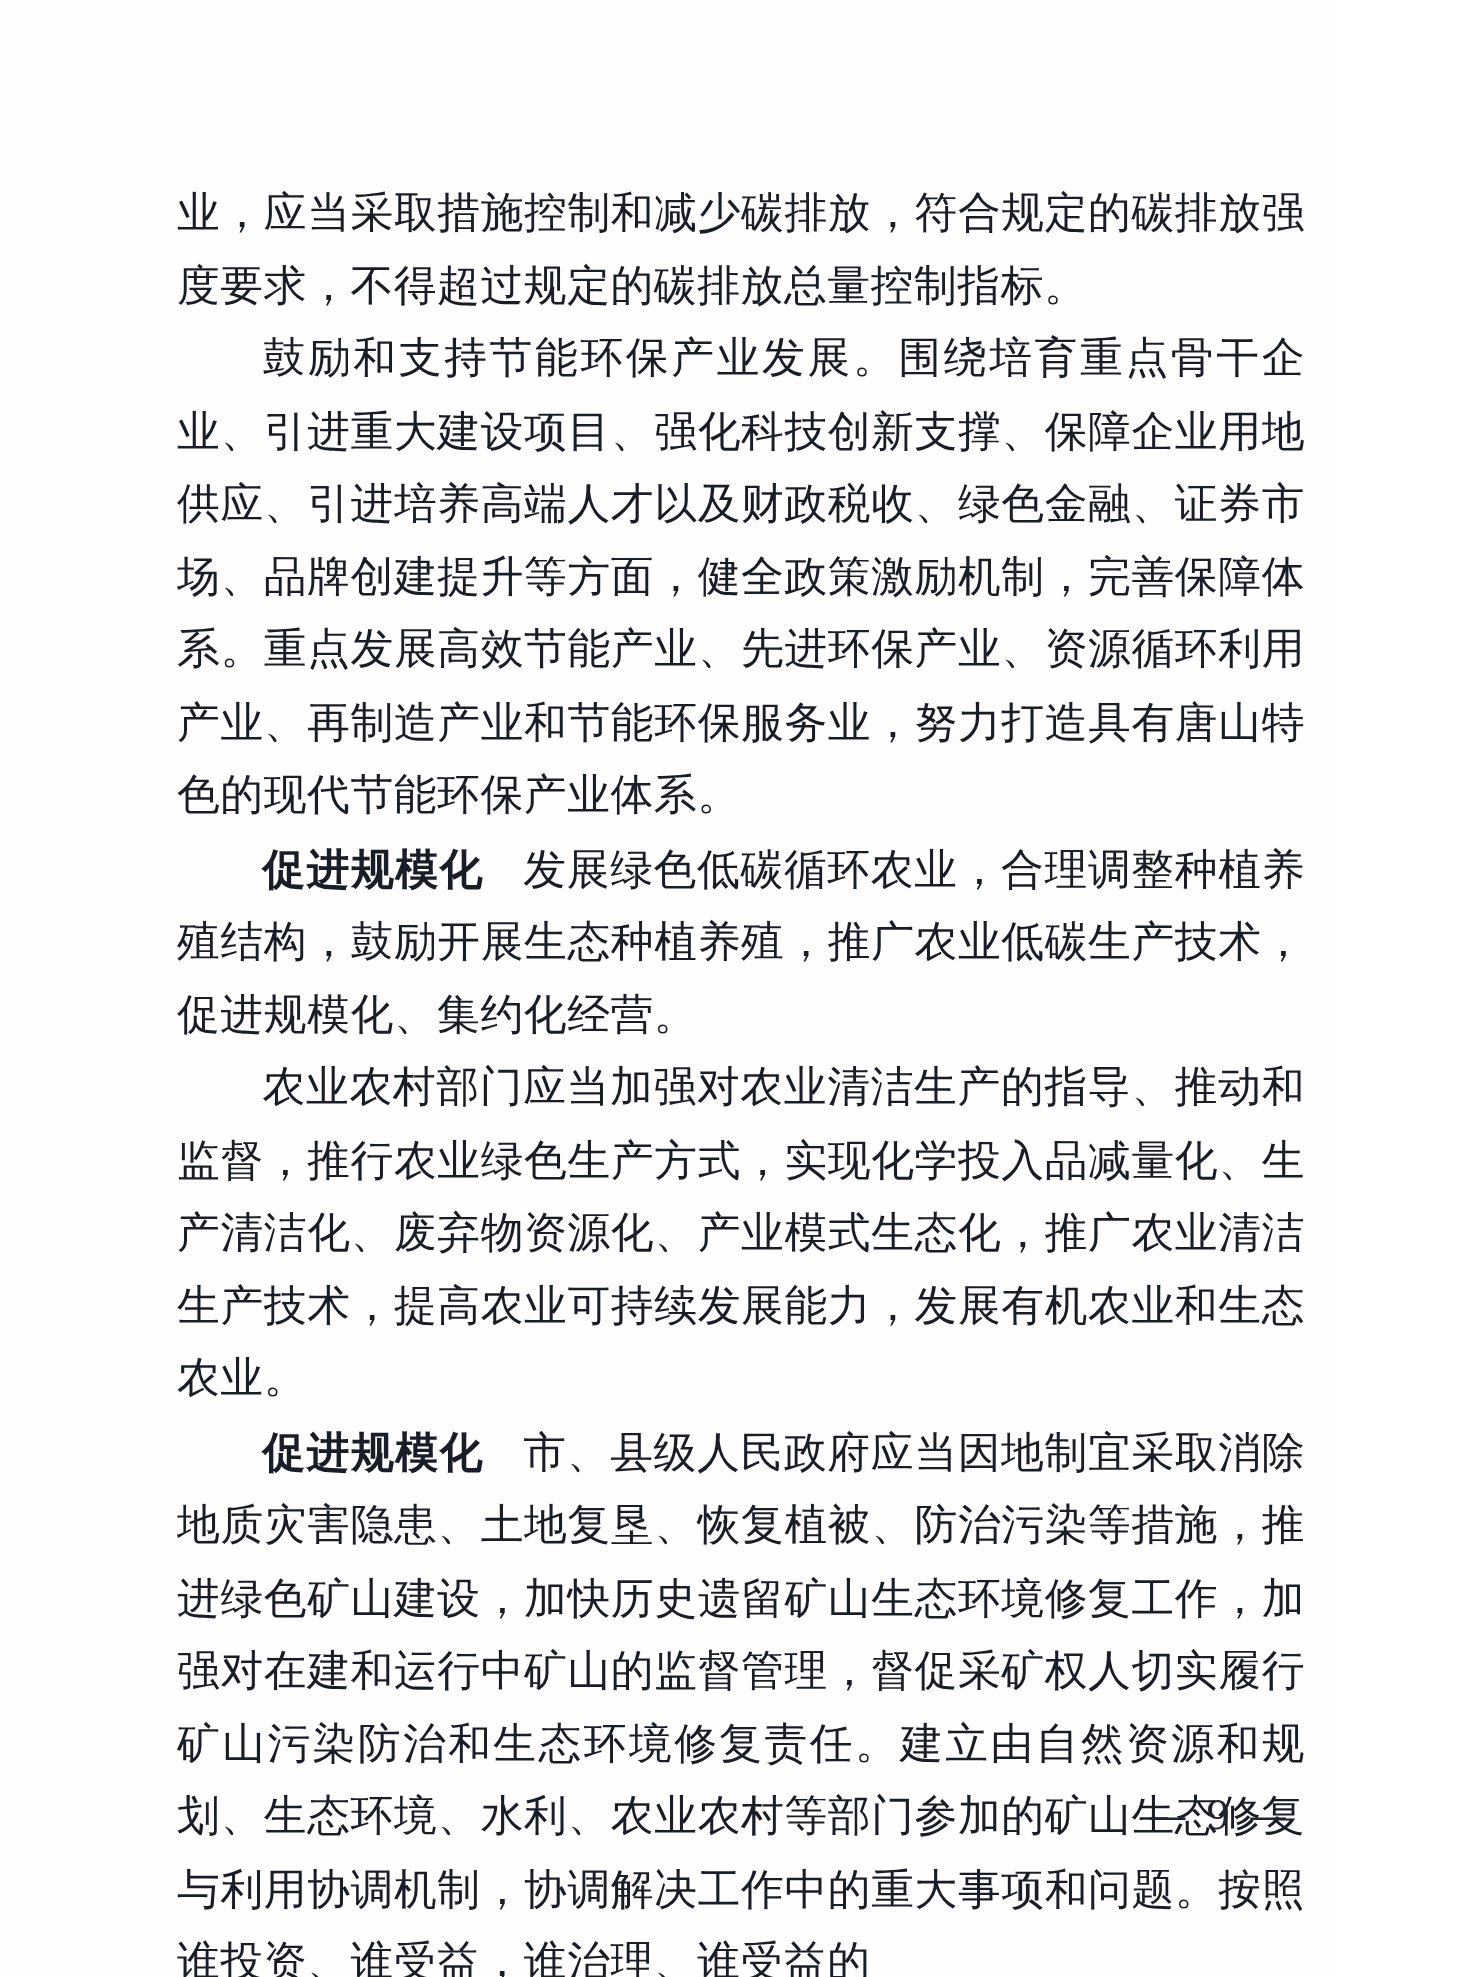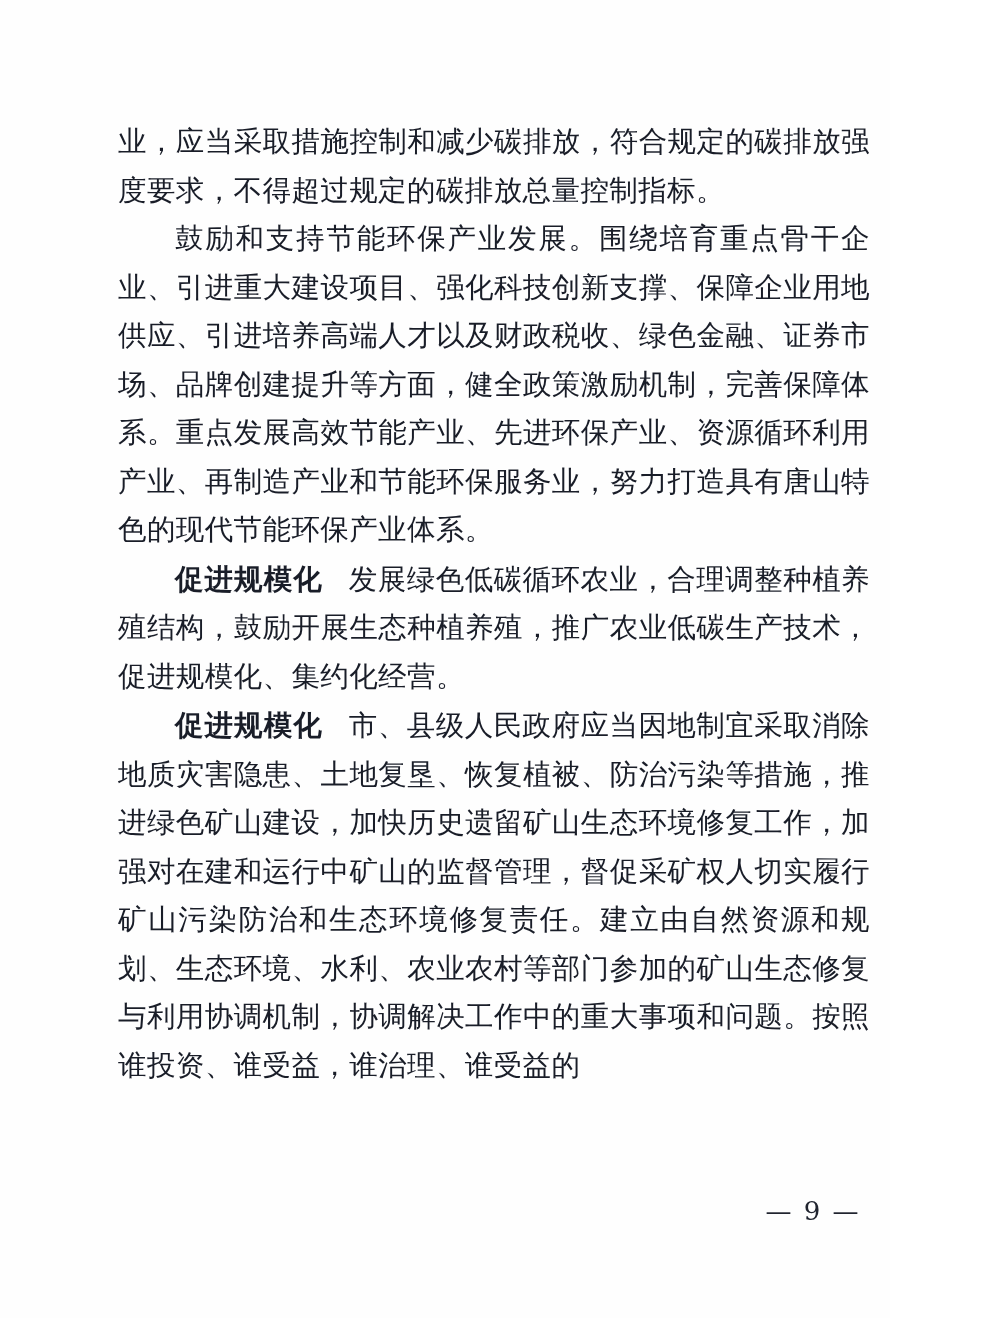--- a/index.html
+++ b/index.html
@@ -78,20 +78,23 @@
     </p>
 
     <p class="para indent">
       <span>鼓励和支持节能环保产业发展。围绕培育重点骨干企业、引进重大建设项目、强化科技创新支撑、保障企业用地供应、引进培养高端人才以及财政税收、绿色金融、证券市场、品牌创建提升等方面，健全政策激励机制，完善保障体系。重点发展高效节能产业、先进环保产业、资源循环利用产业、再制造产业和节能环保服务业，努力打造具有唐山特色的现代节能环保产业体系。</span>
     </p>
 
     <p class="para indent">
       <span class="art-label">促进规模化</span><span class="gap"></span><span>发展绿色低碳循环农业，合理调整种植养殖结构，鼓励开展生态种植养殖，推广农业低碳生产技术，促进规模化、集约化经营。</span>
     </p>
 
+    <p class="para indent">
+      <span>农业农村部门应当加强对农业清洁生产的指导、推动和监督，推行农业绿色生产方式，实现化学投入品减量化、生产清洁化、废弃物资源化、产业模式生态化，推广农业清洁生产技术，提高农业可持续发展能力，发展有机农业和生态农业。</span>
+    </p>
 
     <p class="para indent">
       <span class="art-label">促进规模化</span><span class="gap"></span><span>市、县级人民政府应当因地制宜采取消除地质灾害隐患、土地复垦、恢复植被、防治污染等措施，推进绿色矿山建设，加快历史遗留矿山生态环境修复工作，加强对在建和运行中矿山的监督管理，督促采矿权人切实履行矿山污染防治和生态环境修复责任。建立由自然资源和规划、生态环境、水利、农业农村等部门参加的矿山生态修复与利用协调机制，协调解决工作中的重大事项和问题。按照谁投资、谁受益，谁治理、谁受益的</span>
     </p>
 
   </div>
 
   <div class="footer">
     <span class="footer-inner">— 9 —</span>
   </div>

